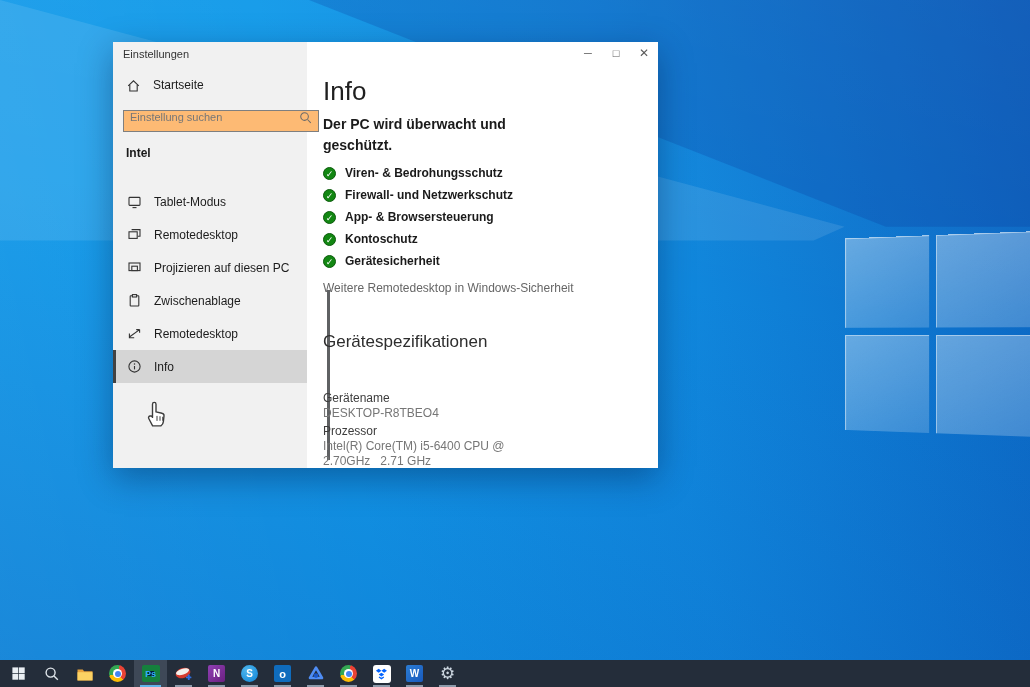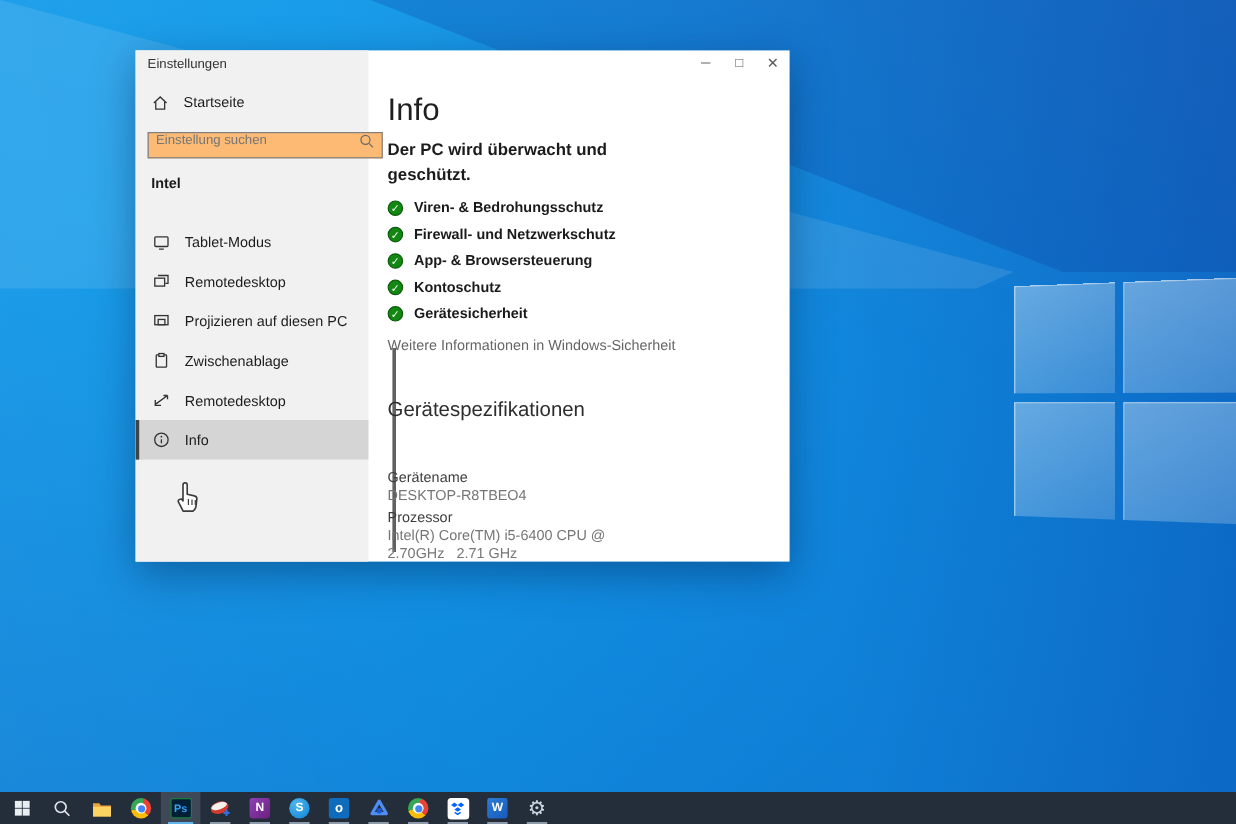--- a/index.html
+++ b/index.html
@@ -76,21 +76,21 @@
   .tb-slot.active { background:#3e4857; }
   .tb-slot.running::after { content:""; position:absolute; left:8px; right:8px; bottom:0; height:2px; background:#8d9bab; }
   .tb-slot.active::after { content:""; position:absolute; left:6px; right:6px; bottom:0; height:2px; background:#61b5ea; }
 
   .chrome-ball { width:17px; height:17px; border-radius:50%; position:relative;
     background:conic-gradient(from 15deg,#ea4335 0 120deg,#fbbc05 120deg 240deg,#34a853 240deg 360deg); }
   .chrome-ball::before { content:""; position:absolute; left:4px; top:4px; width:9px; height:9px;
     border-radius:50%; background:#fff; }
   .chrome-ball::after { content:""; position:absolute; left:5.5px; top:5.5px; width:6px; height:6px;
     border-radius:50%; background:#4285f4; }
-  .ps-tile { width:18px; height:17px; background:#001e36; border:1px solid #15803d; border-radius:2px;
+  .ps-tile { width:18px; height:17px; background:#001e36; border:6px solid #15803d; border-radius:2px;
     color:#31a8ff; font-size:9px; font-weight:bold; display:flex; align-items:center; justify-content:center; }
   .tile { width:17px; height:17px; border-radius:2px; color:#fff; font-weight:bold;
     display:flex; align-items:center; justify-content:center; }
   .onenote-tile { background:linear-gradient(135deg,#9040b4,#6b2080); font-size:10px; }
   .skype-tile { border-radius:50%; background:radial-gradient(circle at 35% 30%,#4fb6ec,#0d84d8); font-size:10px; }
   .outlook-tile { position:relative; background:#0f6cbd; font-size:11px; }
   .outlook-tile::before { content:""; position:absolute; right:-2px; top:-1px; width:7px; height:10px;
     background:#4aa4e0; z-index:-1; border-radius:1px; }
   .word-tile { background:linear-gradient(135deg,#2b7cd3,#185abd); font-size:10px; }
   .dropbox-tile { width:18px; height:18px; background:#fff; border-radius:3px;
@@ -226,21 +226,21 @@
       <div class="sec-row">
         <span class="check">✓</span>
         <span class="lbl">Kontoschutz</span>
       </div>
       <div class="sec-row">
         <span class="check">✓</span>
         <span class="lbl">Gerätesicherheit</span>
       </div>
     </div>
 
-    <div class="more-link">Weitere Informationen in Windows-Sicherheit</div>
+    <div class="more-link">Weitere Remotedesktop in Windows-Sicherheit</div>
 
     <div class="specs-heading">Gerätespezifikationen</div>
 
     <div class="spec-table">
       <div class="spec-row">
         <div class="spec-label">Gerätename</div>
         <div class="spec-value">DESKTOP-R8TBEO4</div>
       </div>
       <div class="spec-row">
         <div class="spec-label">Prozessor</div>

